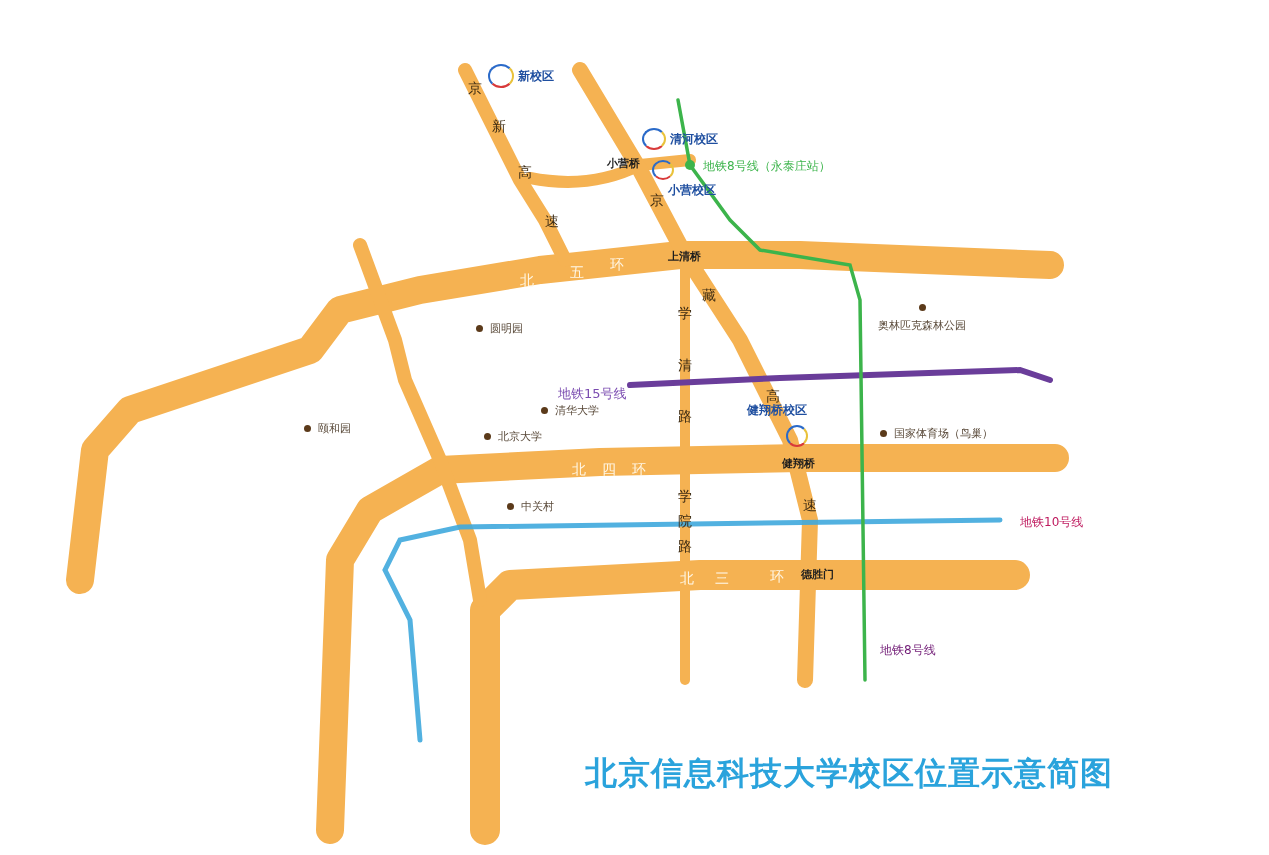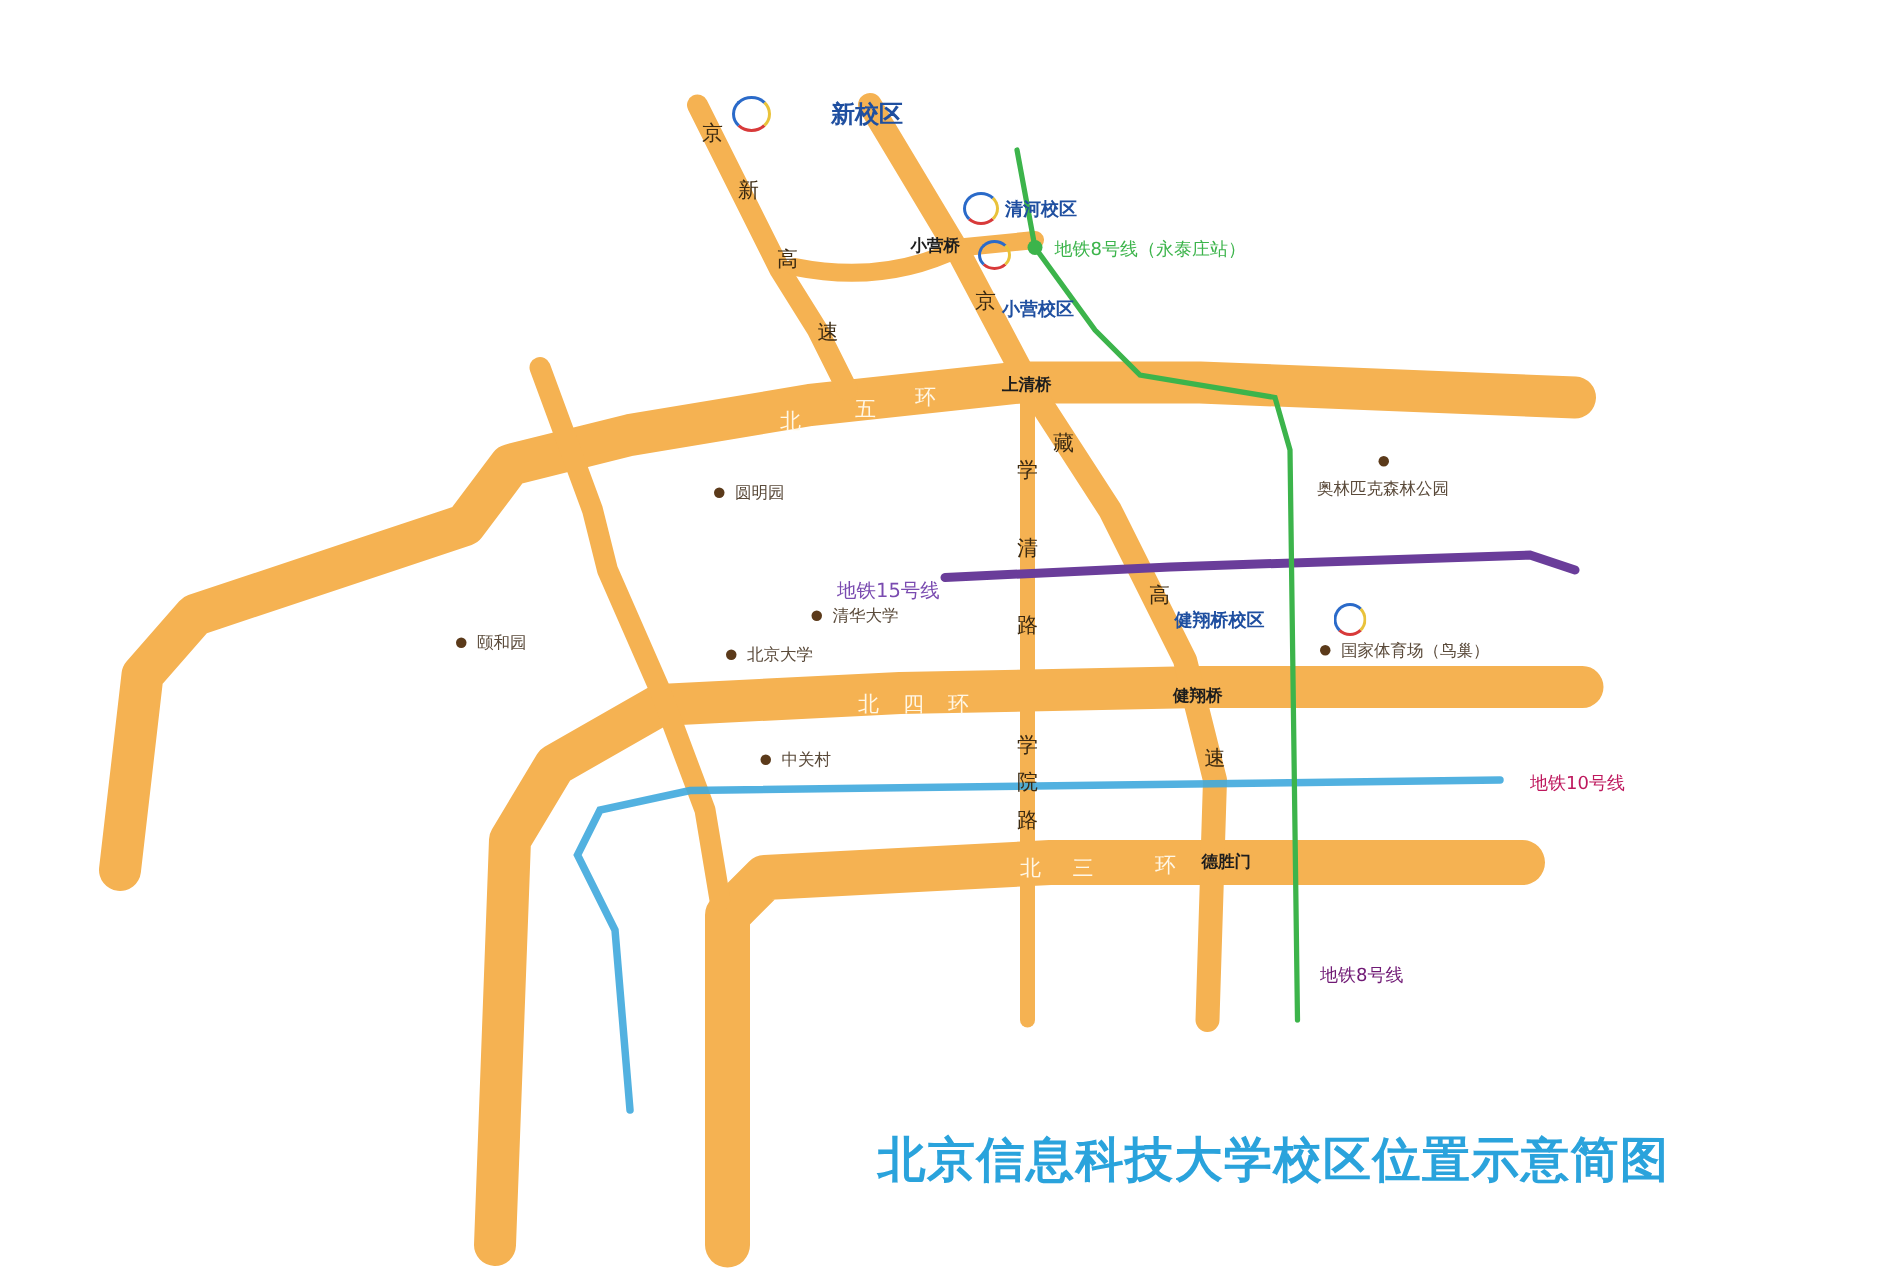--- a/index.html
+++ b/index.html
@@ -29,31 +29,31 @@
     <path d="M360 245 L395 340 L405 380 L440 460 L470 540 L480 600" stroke-width="14"></path>
   </g>
   <path d="M630 385 L780 378 L1020 370 L1050 380" fill="none" stroke="#6a3d9a" stroke-width="6" stroke-linecap="round"></path>
   <path d="M1000 520 L460 527 L400 540 L385 570 L410 620 L420 740" fill="none" stroke="#3fa9dd" stroke-width="5" stroke-linecap="round" opacity="0.9"></path>
   <path d="M678 100 L690 165 L730 220 L760 250 L850 265 L860 300 L865 680" fill="none" stroke="#3cb44b" stroke-width="3.5" stroke-linecap="round"></path>
   <circle cx="690" cy="165" r="5" fill="#3cb44b"></circle>
 </svg>
 
 <div class="campus" style="left:488px;top:64px;">
   <span style="width:22px;height:20px;border:2px solid #d83a3a;border-radius:50%;border-color:#2a6ac9 #e9c23a #d83a3a #2a6ac9;display:inline-block;"></span>
-  <span style="font-size:16px;margin-left:36px;">新校区</span>
+  <span style="font-size:12px;">新校区</span>
 </div>
 <div class="campus" style="left:642px;top:128px;">
   <span style="width:20px;height:18px;border:2px solid;border-color:#2a6ac9 #e9c23a #d83a3a #2a6ac9;border-radius:50%;display:inline-block;"></span>
   <span>清河校区</span>
 </div>
-<div class="campus" style="left:652px;top:160px;flex-direction:column;align-items:flex-start;gap:18px;">
+<div class="campus" style="left:652px;top:160px;flex-direction:column;align-items:flex-start;gap:2px;">
   <span style="width:18px;height:16px;border:2px solid;border-color:#2a6ac9 #e9c23a #d83a3a #2a6ac9;border-radius:50%;display:inline-block;"></span>
   <span style="margin-left:16px;">小营校区</span>
 </div>
-<div class="campus" style="left:783px;top:402px;flex-direction:row;gap:6px;">
+<div class="campus" style="left:746px;top:402px;flex-direction:column;gap:6px;">
   <span>健翔桥校区</span>
   <span style="width:18px;height:18px;border:2px solid;border-color:#2a6ac9 #e9c23a #d83a3a #2a6ac9;border-radius:50%;display:inline-block;margin-left:40px;"></span>
 </div>
 
 <span class="bridge" style="left:607px;top:156px;">小营桥</span>
 <span class="bridge" style="left:668px;top:249px;">上清桥</span>
 <span class="bridge" style="left:782px;top:456px;">健翔桥</span>
 <span class="bridge" style="left:801px;top:567px;">德胜门</span>
 
 <span class="ring-char" style="left:520px;top:272px;">北</span>

